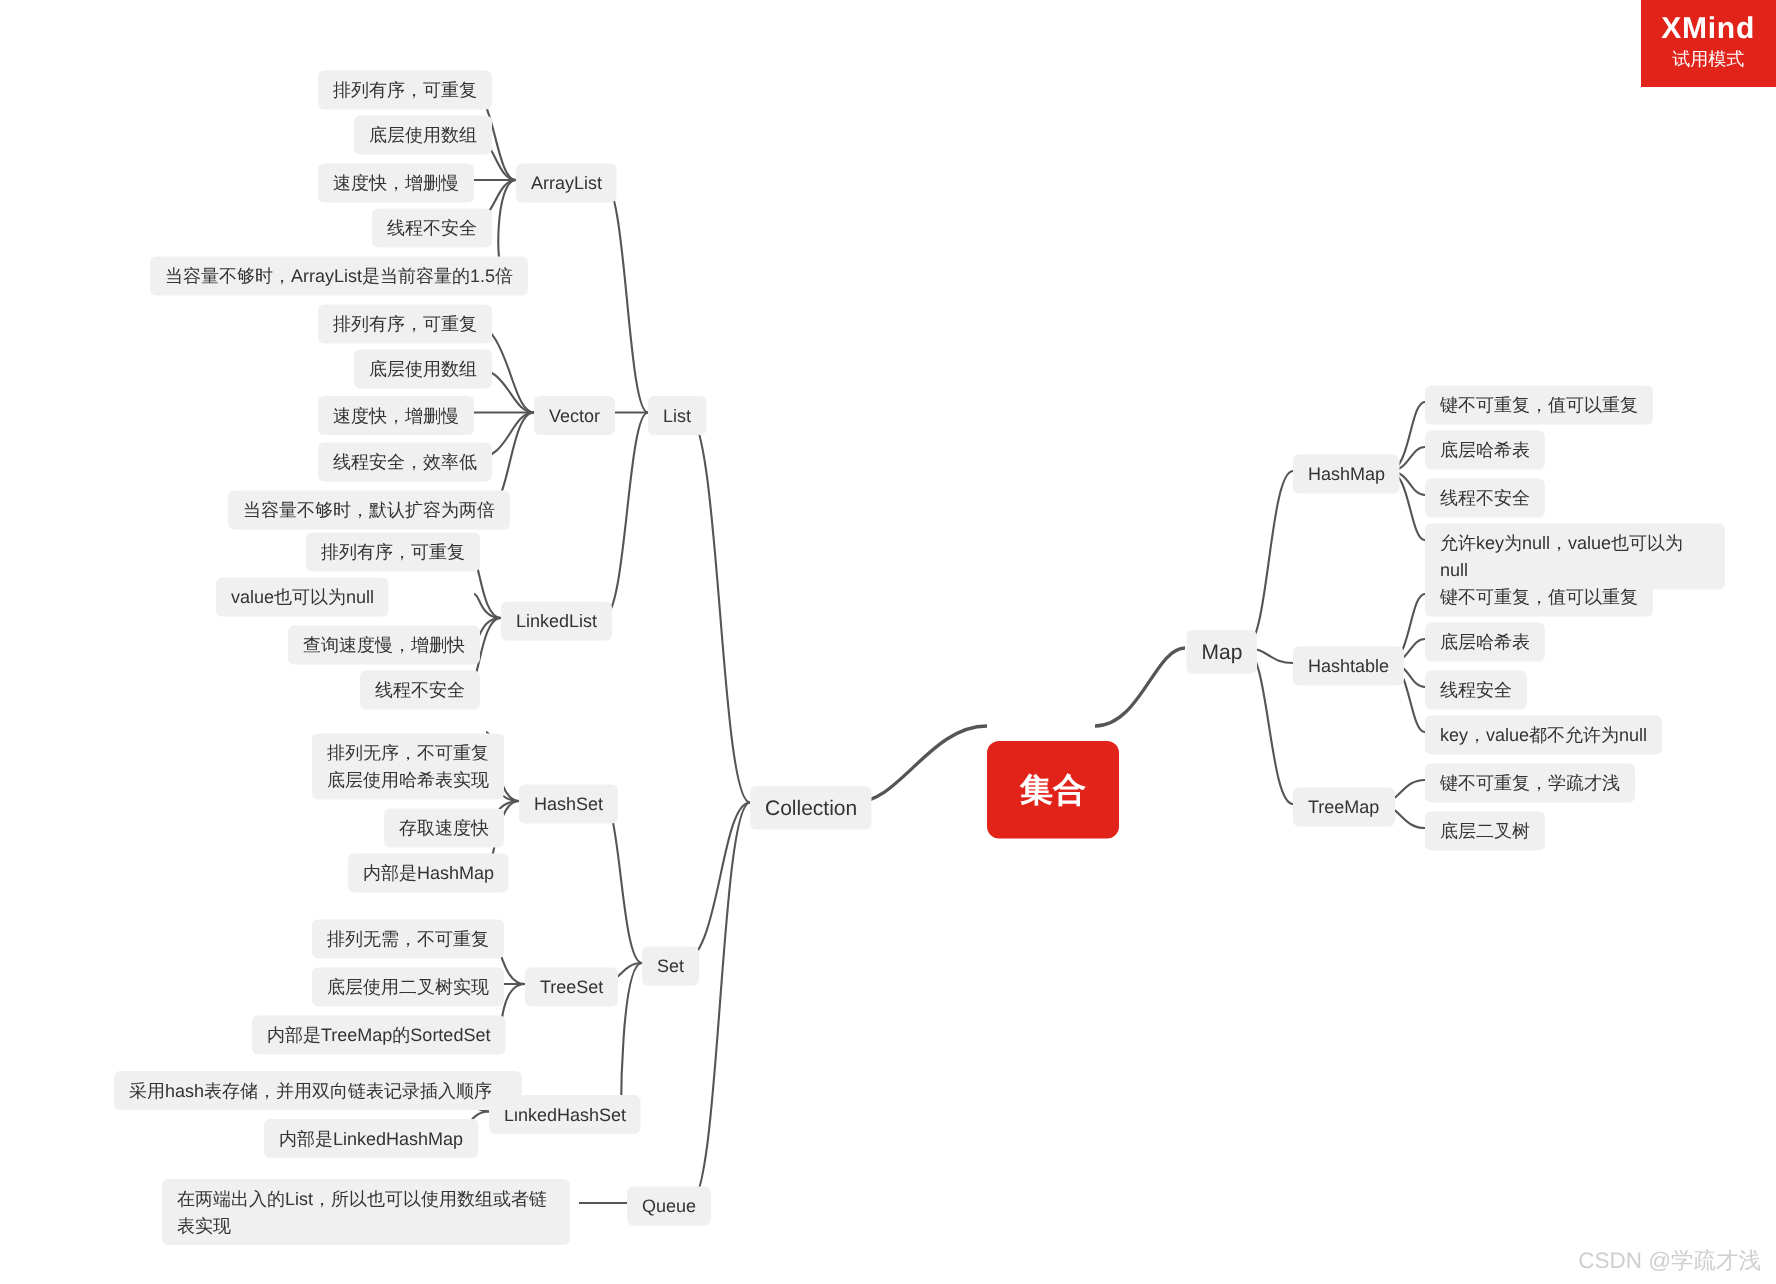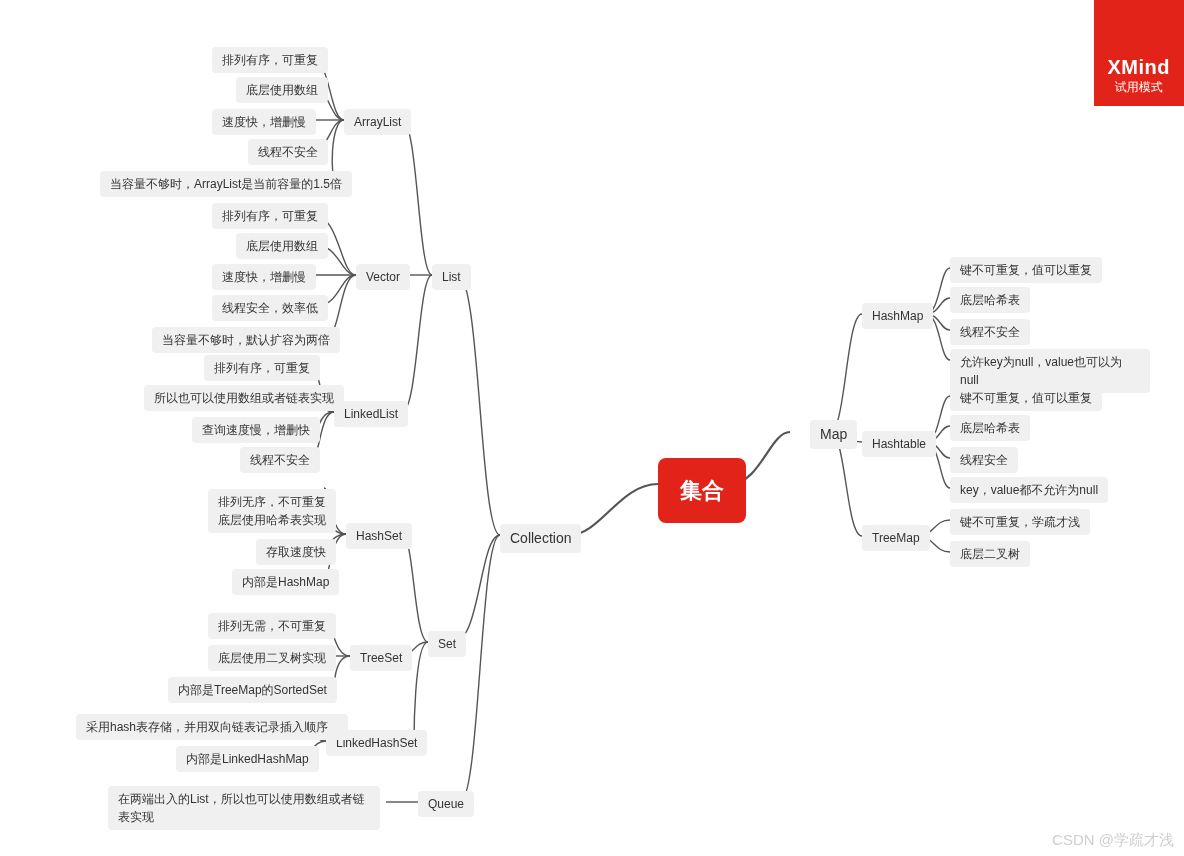--- a/index.html
+++ b/index.html
@@ -22,33 +22,34 @@
     line-height: 1.5;
   }
   .root {
     background: #e2231a;
     color: #fff;
     font-size: 22px;
     font-weight: 600;
     padding: 16px 22px;
     border-radius: 8px;
     text-align: center;
+    margin-top: 36px;
   }
   .wrap { white-space: normal; width: 272px; }
   .wrap2 { white-space: normal; width: 200px; }
   .watermark {
     position: absolute;
     top: 0; right: 0;
     background: #e2231a;
     color: #fff;
     text-align: center;
     padding: 8px 14px 10px;
     font-size: 12px;
   }
-  .watermark .brand { font-size: 20px; font-weight: 700; letter-spacing: .5px; margin-top: 48px; }
+  .watermark .brand { font-size: 20px; font-weight: 700; letter-spacing: .5px; }
   .credit {
     position: absolute;
     right: 10px; bottom: 6px;
     color: #cfcfcf;
     font-size: 15px;
   }
   svg.links { position: absolute; inset: 0; width: 1184px; height: 856px; pointer-events: none; }
   svg.links path { fill: none; stroke: #555; stroke-width: 1.4; }
   svg.links path.bold { stroke-width: 2.2; }
 </style>
@@ -119,21 +120,21 @@
     <path d="M926 442 C940 442 940 458 950 458"></path>
     <path d="M926 442 C940 442 940 488 950 488"></path>
 
     <path d="M918 536 C934 536 934 520 950 520"></path>
     <path d="M918 536 C934 536 934 552 950 552"></path>
   </svg>
 
   <div class="node root" style="left:658px;top:458px">集合</div>
 
   <div class="node" style="left:500px;top:524px;font-size:14px">Collection</div>
-  <div class="node" style="left:810px;top:420px;font-size:14px">Map</div>
+  <div class="node" style="left:791px;top:420px;font-size:14px">Map</div>
 
   <div class="node" style="left:432px;top:264px">List</div>
   <div class="node" style="left:428px;top:631px">Set</div>
   <div class="node" style="left:418px;top:791px">Queue</div>
 
   <div class="node" style="left:344px;top:109px">ArrayList</div>
   <div class="node" style="left:356px;top:264px">Vector</div>
   <div class="node" style="left:334px;top:401px">LinkedList</div>
 
   <div class="node" style="left:212px;top:47px">排列有序，可重复</div>
@@ -142,21 +143,21 @@
   <div class="node" style="left:248px;top:139px">线程不安全</div>
   <div class="node" style="left:100px;top:171px">当容量不够时，ArrayList是当前容量的1.5倍</div>
 
   <div class="node" style="left:212px;top:203px">排列有序，可重复</div>
   <div class="node" style="left:236px;top:233px">底层使用数组</div>
   <div class="node" style="left:212px;top:264px">速度快，增删慢</div>
   <div class="node" style="left:212px;top:295px">线程安全，效率低</div>
   <div class="node" style="left:152px;top:327px">当容量不够时，默认扩容为两倍</div>
 
   <div class="node" style="left:204px;top:355px">排列有序，可重复</div>
-  <div class="node" style="left:144px;top:385px">所以也可以使用数组或者链表实现</div>
+  <div class="node" style="left:144px;top:385px">value也可以为null</div>
   <div class="node" style="left:192px;top:417px">查询速度慢，增删快</div>
   <div class="node" style="left:240px;top:447px">线程不安全</div>
 
   <div class="node" style="left:346px;top:523px">HashSet</div>
   <div class="node" style="left:350px;top:645px">TreeSet</div>
   <div class="node" style="left:326px;top:730px">LinkedHashSet</div>
 
   <div class="node" style="left:208px;top:489px">排列无序，不可重复</div>
   <div class="node" style="left:208px;top:507px">底层使用哈希表实现</div>
   <div class="node" style="left:256px;top:539px">存取速度快</div>

